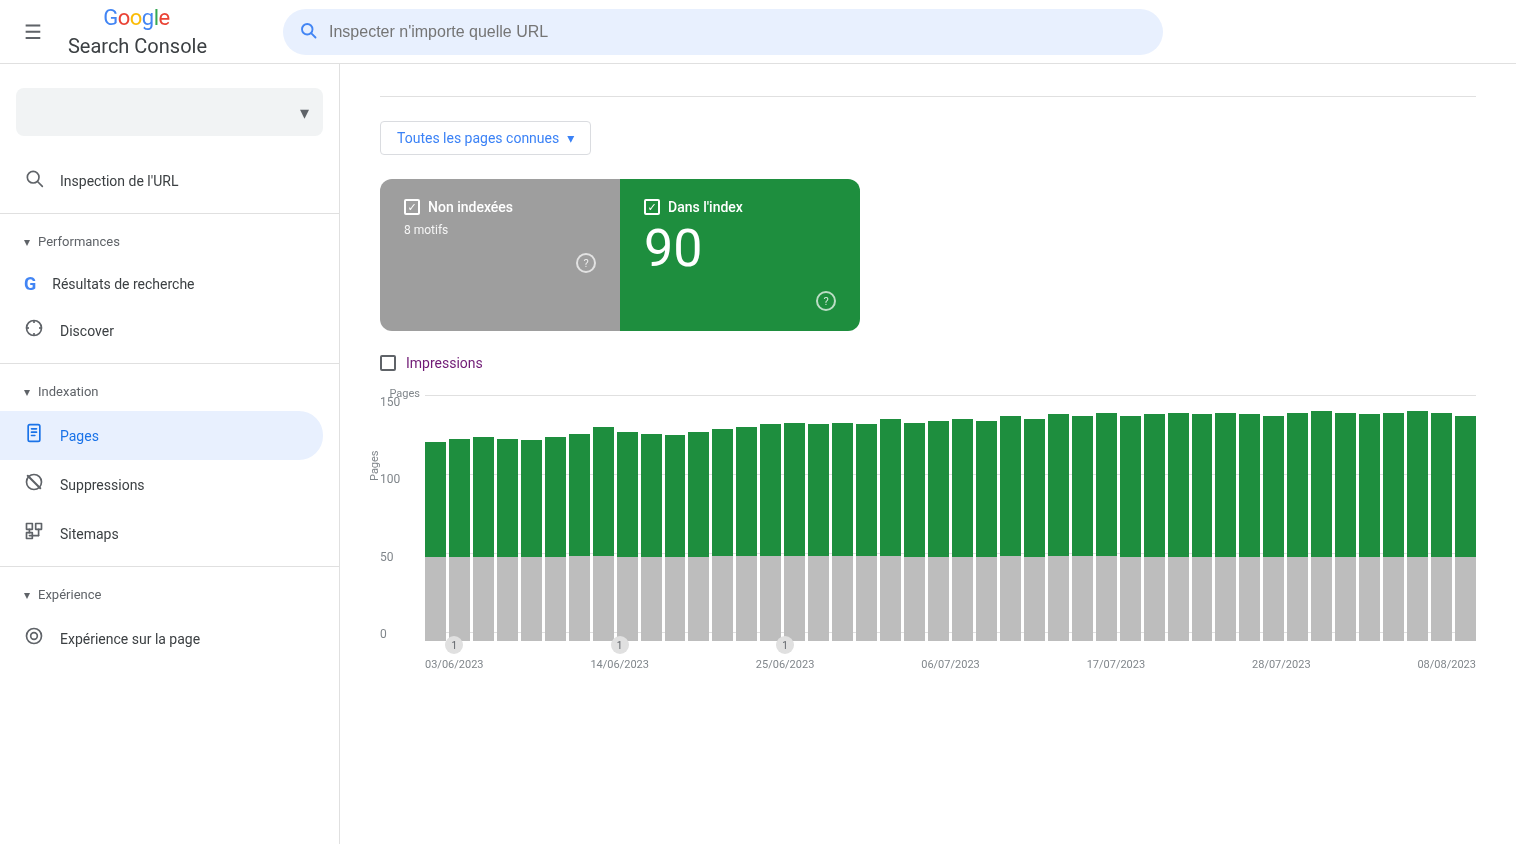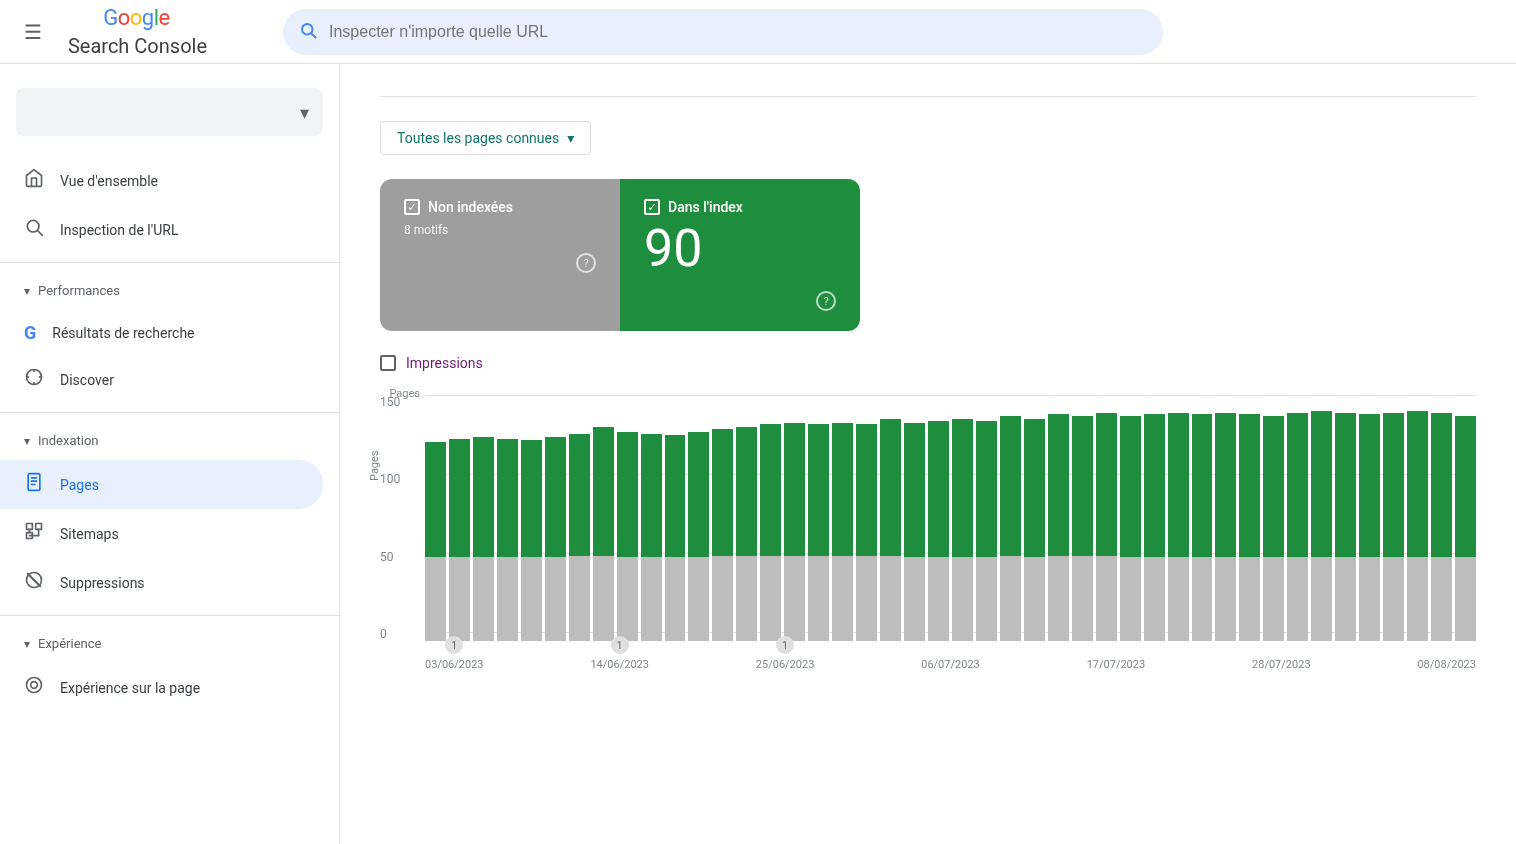--- a/index.html
+++ b/index.html
@@ -169,21 +169,21 @@
     
     .filter-dropdown {
       display: inline-flex;
       align-items: center;
       gap: 8px;
       padding: 8px 16px;
       border: 1px solid #dadce0;
       border-radius: 4px;
       cursor: pointer;
       font-size: 14px;
-      color: #0f766e;
+      color: #3b82f6;
       margin-bottom: 24px;
     }
 
     
     .stats-row {
       display: flex;
       gap: 0;
       margin-bottom: 24px;
       max-width: 480px;
       border-radius: 12px;
@@ -381,29 +381,20 @@
 </div>
 
 <div class="main-layout">
 
   <div class="sidebar">
     <div class="property-selector">
       <span class="property-selector-text"></span>
       <span class="property-dropdown-icon">▾</span>
     </div>
 
-    <div class="nav-item">
-      <span class="nav-icon">
-        <svg width="20" height="20" viewBox="0 0 24 24" fill="none" stroke="#5f6368" stroke-width="2" stroke-linecap="round" stroke-linejoin="round">
-          <path d="M3 9l9-7 9 7v11a2 2 0 0 1-2 2H5a2 2 0 0 1-2-2z"></path>
-            <polyline points="9 22 9 12 15 12 15 22"></polyline>
-        </svg>
-      </span>
-      <span>Vue d'ensemble</span>
-    </div>
 
     <div class="nav-item">
       <span class="nav-icon">
         <svg width="20" height="20" viewBox="0 0 24 24" fill="none" stroke="#5f6368" stroke-width="2" stroke-linecap="round">
           <circle cx="11" cy="11" r="7"></circle>
             <line x1="16.5" y1="16.5" x2="22" y2="22"></line>
         </svg>
       </span>
       <span>Inspection de l'URL</span>
     </div>
@@ -443,46 +434,46 @@
     <div class="nav-item active">
       <span class="nav-icon">
         <svg width="20" height="20" viewBox="0 0 24 24" fill="none" stroke="#1a73e8" stroke-width="2" stroke-linecap="round" stroke-linejoin="round">
           <rect x="5" y="2" width="14" height="20" rx="2"></rect>
             <line x1="9" y1="7" x2="15" y2="7"></line>
             <line x1="9" y1="11" x2="15" y2="11"></line>
             <line x1="9" y1="15" x2="13" y2="15"></line>
         </svg>
       </span>
       <span>Pages</span>
+    </div>
+
+    <div class="nav-item">
+      <span class="nav-icon">
+        <svg width="20" height="20" viewBox="0 0 24 24" fill="none" stroke="#5f6368" stroke-width="2" stroke-linecap="round">
+          <circle cx="12" cy="12" r="9"></circle>
+          <line x1="4.5" y1="4.5" x2="19.5" y2="19.5" stroke-width="2.5"></line>
+        </svg>
+      </span>
+      <span>Suppressions</span>
     </div>
 
     <div class="nav-item">
       <span class="nav-icon">
         <svg width="20" height="20" viewBox="0 0 24 24" fill="none" stroke="#5f6368" stroke-width="2" stroke-linecap="round" stroke-linejoin="round">
           <rect x="3" y="3" width="7" height="7"></rect>
             <rect x="14" y="3" width="7" height="7"></rect>
             <rect x="3" y="14" width="7" height="7"></rect>
             <line x1="6.5" y1="10" x2="6.5" y2="14"></line>
             <line x1="17.5" y1="10" x2="17.5" y2="17.5"></line>
             <line x1="6.5" y1="17.5" x2="17.5" y2="17.5"></line>
         </svg>
       </span>
       <span>Sitemaps</span>
     </div>
 
-    <div class="nav-item">
-      <span class="nav-icon">
-        <svg width="20" height="20" viewBox="0 0 24 24" fill="none" stroke="#5f6368" stroke-width="2" stroke-linecap="round">
-          <circle cx="12" cy="12" r="9"></circle>
-          <line x1="4.5" y1="4.5" x2="19.5" y2="19.5" stroke-width="2.5"></line>
-        </svg>
-      </span>
-      <span>Suppressions</span>
-    </div>
-
     <div class="nav-divider"></div>
 
     <div class="nav-section-label">
       <span class="arrow">▾</span>
       <span>Expérience</span>
     </div>
 
     <div class="nav-item">
       <span class="nav-icon">
         <svg width="20" height="20" viewBox="0 0 24 24" fill="none" stroke="#5f6368" stroke-width="2" stroke-linecap="round">

